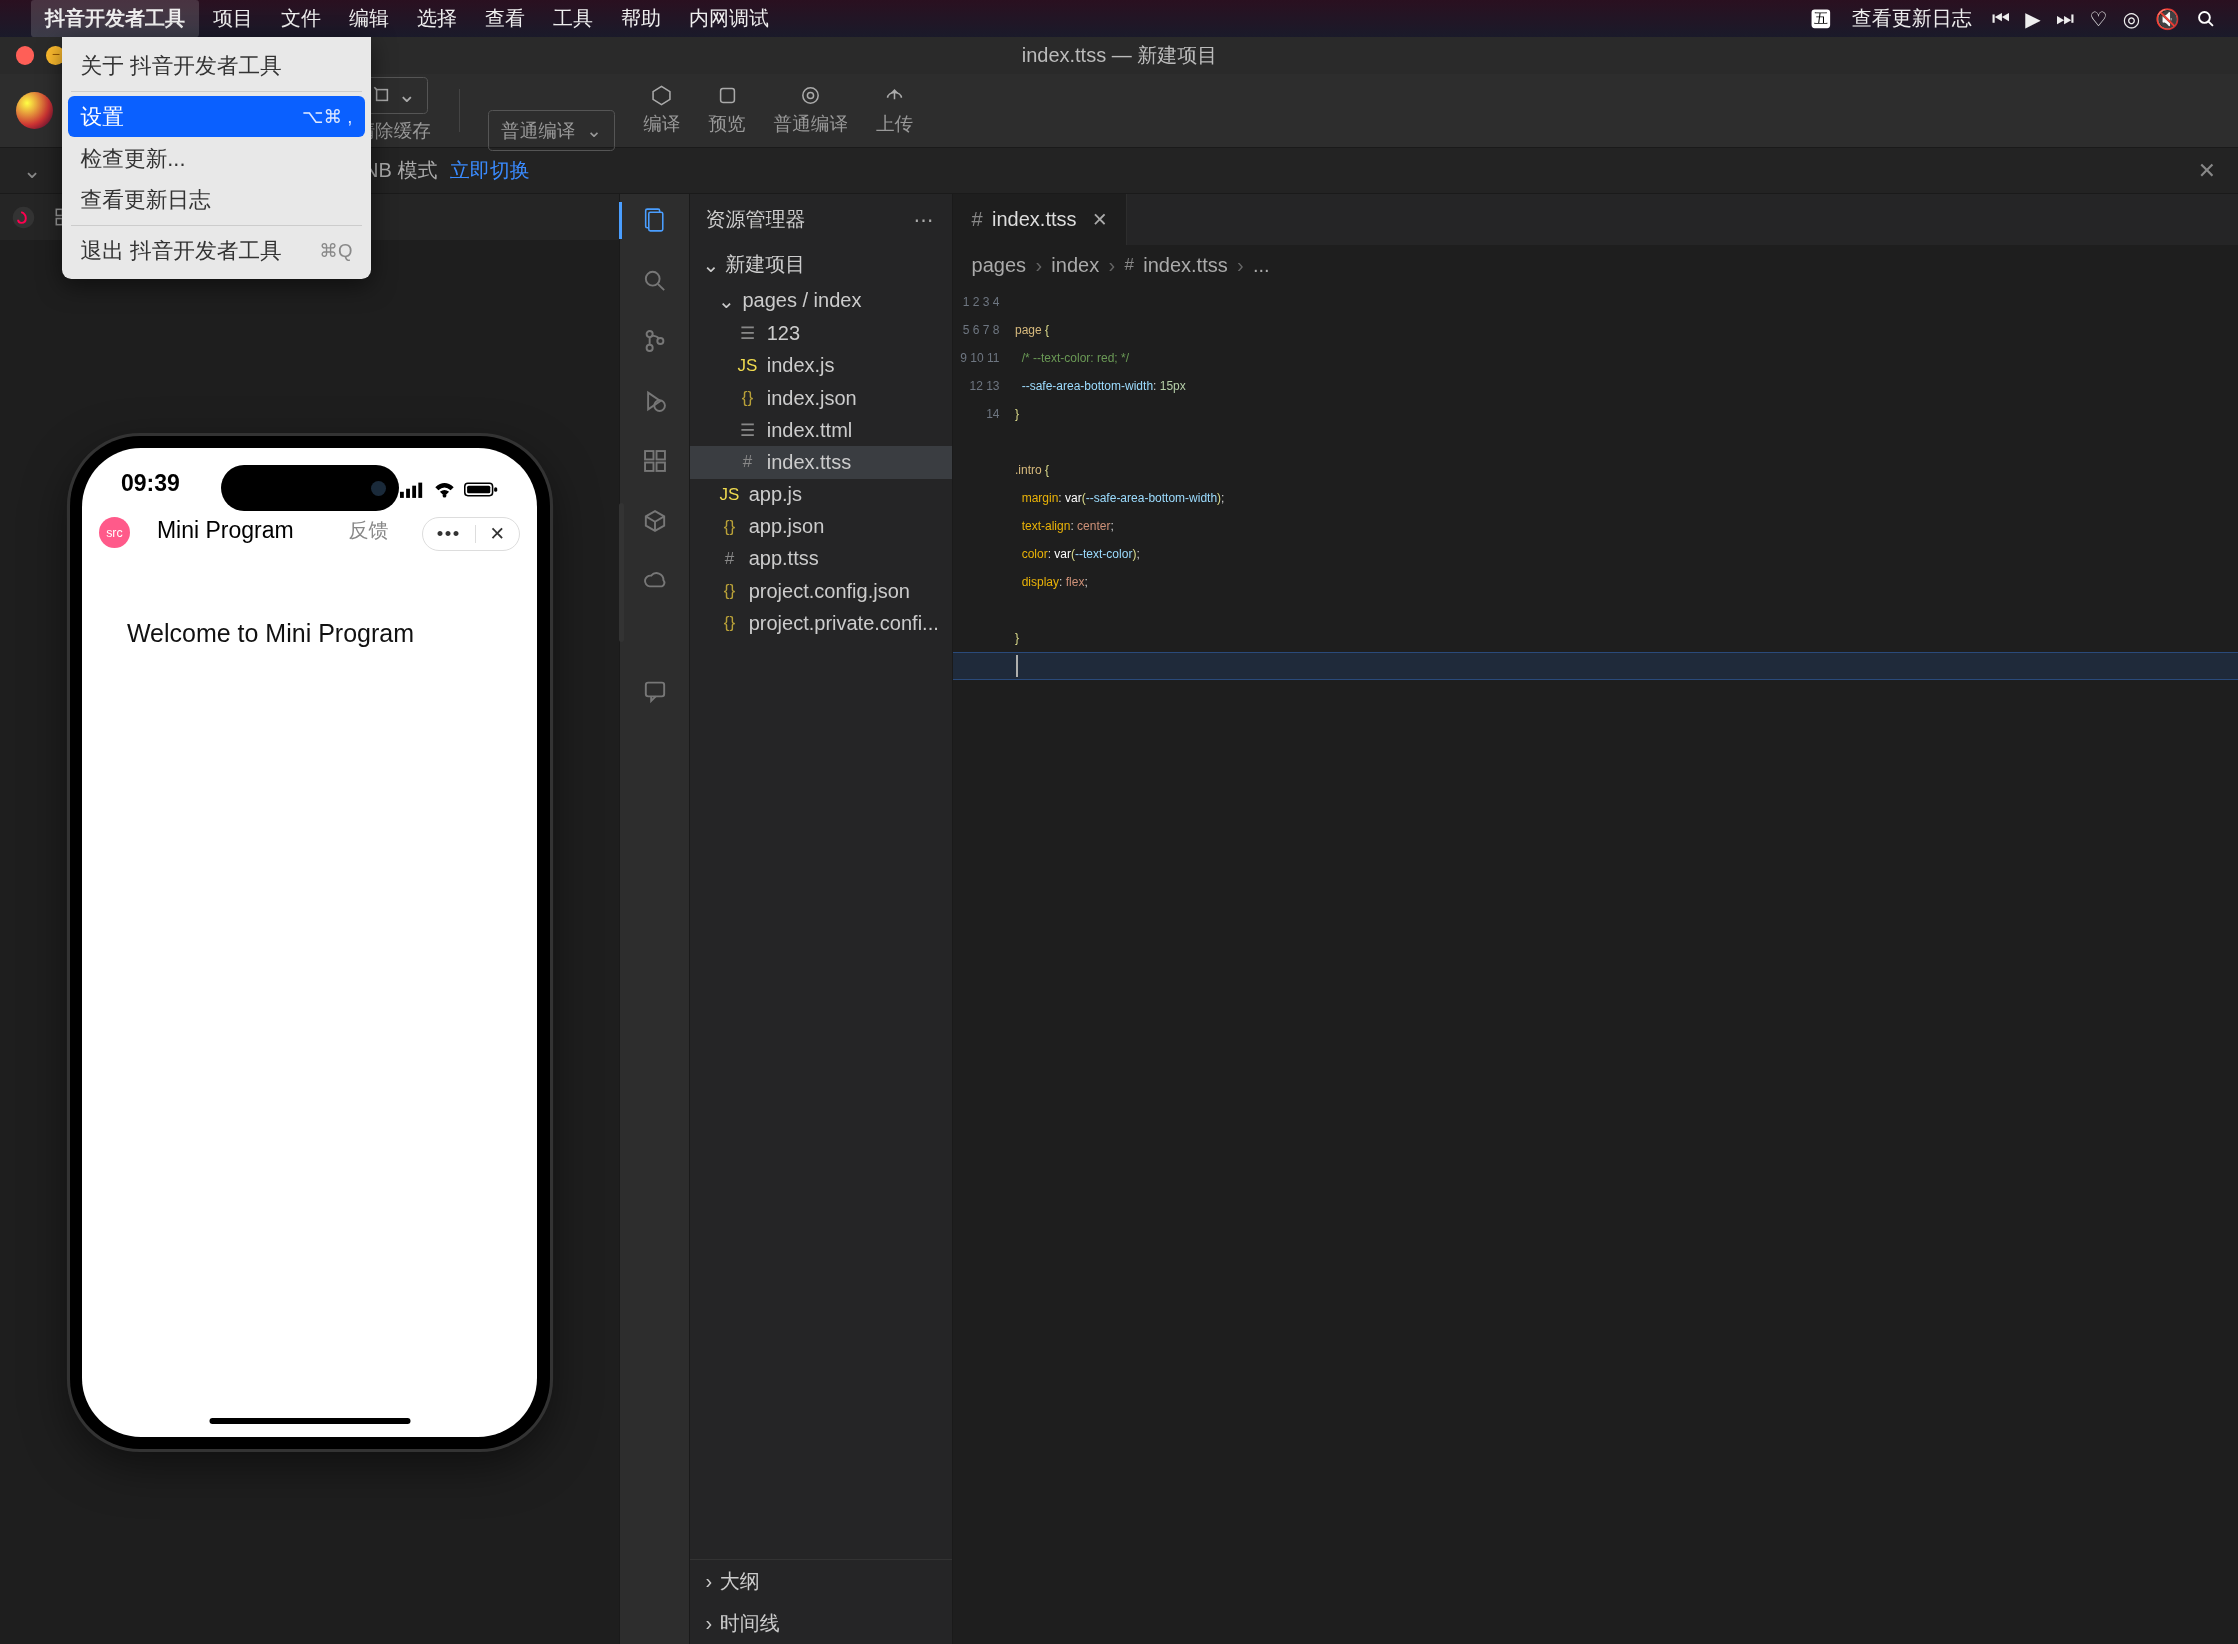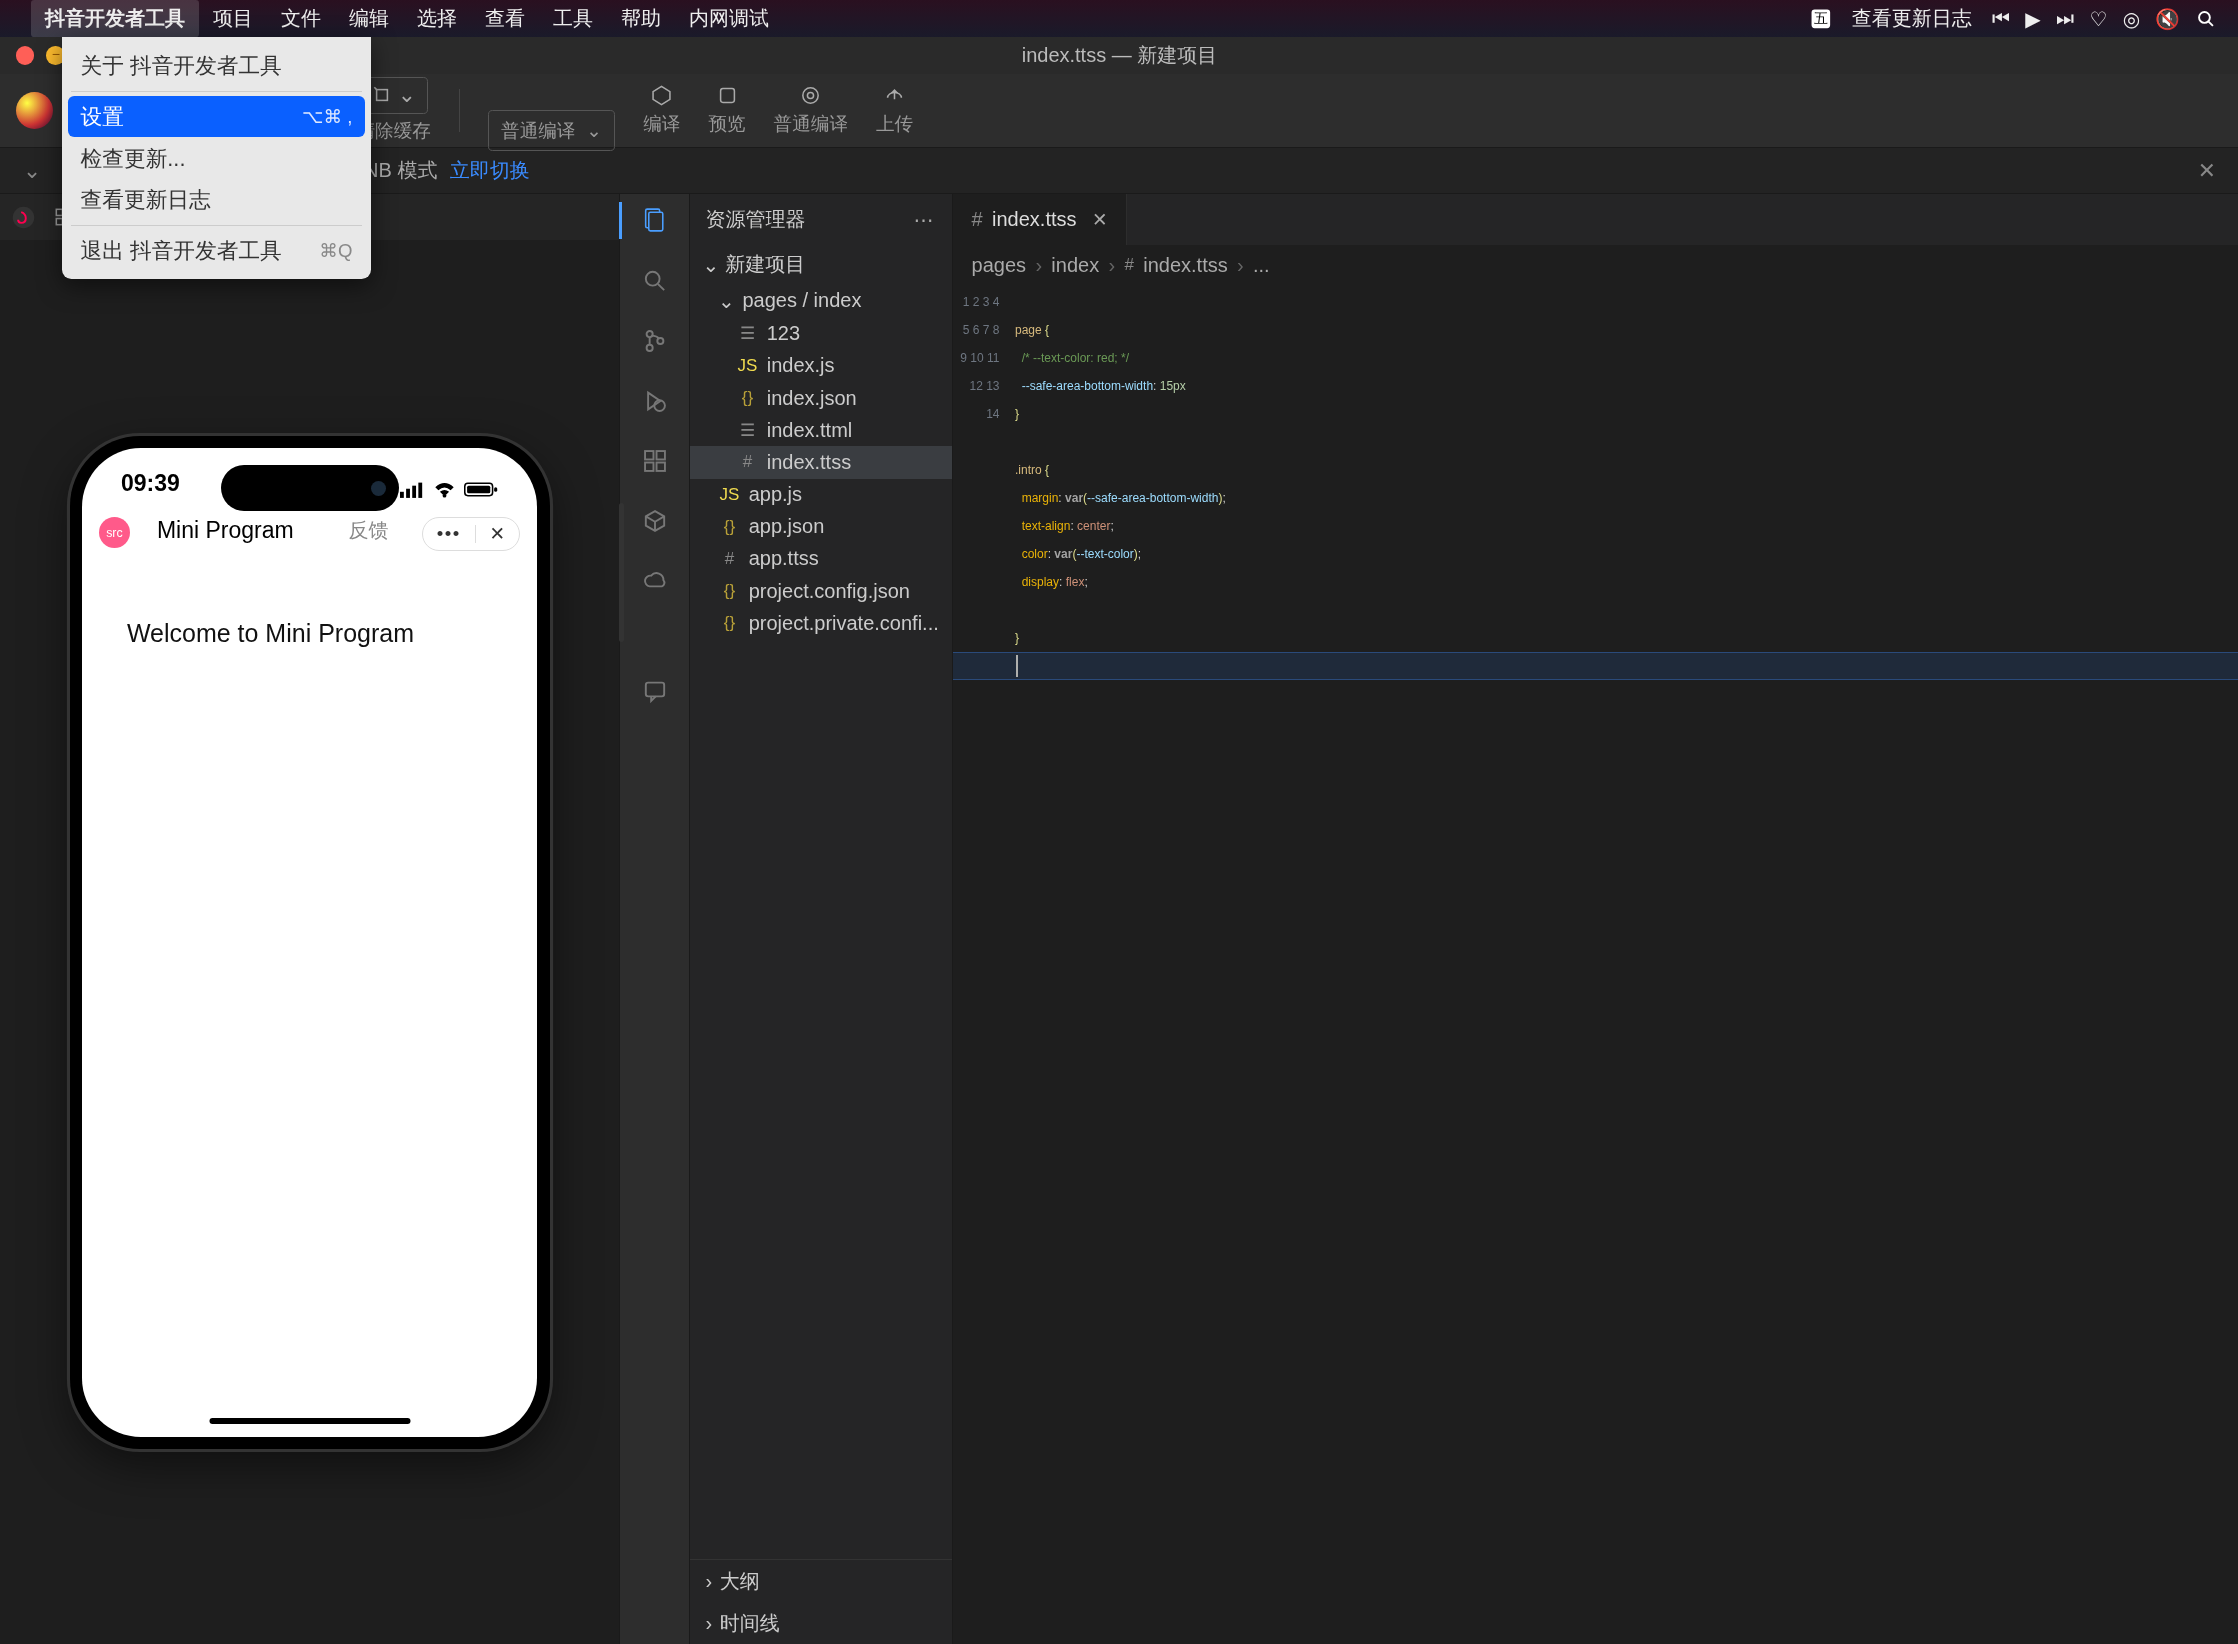--- a/index.html
+++ b/index.html
@@ -257,21 +257,21 @@
 .code {
   flex: 1; padding-top: 3.1px; white-space: pre; color: #d4d4d4;
 }
 .tok-sel { color: #d7ba7d; }
 .tok-brace { color: #dcdc8c; }
 .tok-comment { color: #6a9955; }
 .tok-prop { color: #eab308; }
 .tok-punct { color: #d4d4d4; }
 .tok-num { color: #b5cea8; }
 .tok-val { color: #ce9178; }
-.tok-func { color: #a3a3a3; font-weight: bold; }
+.tok-func { color: #ffffff; }
 .tok-var { color: #9cdcfe; }
 .current-line {
   position: absolute; left: 0; right: 0; height: 28px; top: calc(3.1px + 13 * 28px);
   background: #1f2a3a; border-top: 0.8px solid #2a4a7a; border-bottom: 0.8px solid #2a4a7a;
 }
 .cursor-caret { position:absolute; left: 63px; top: calc(3.1px + 13*28px + 3.1px); width:1.5px; height:21.7px; background:#aeafad;}
 
 svg { display: block; }
 </style>
 </head>

